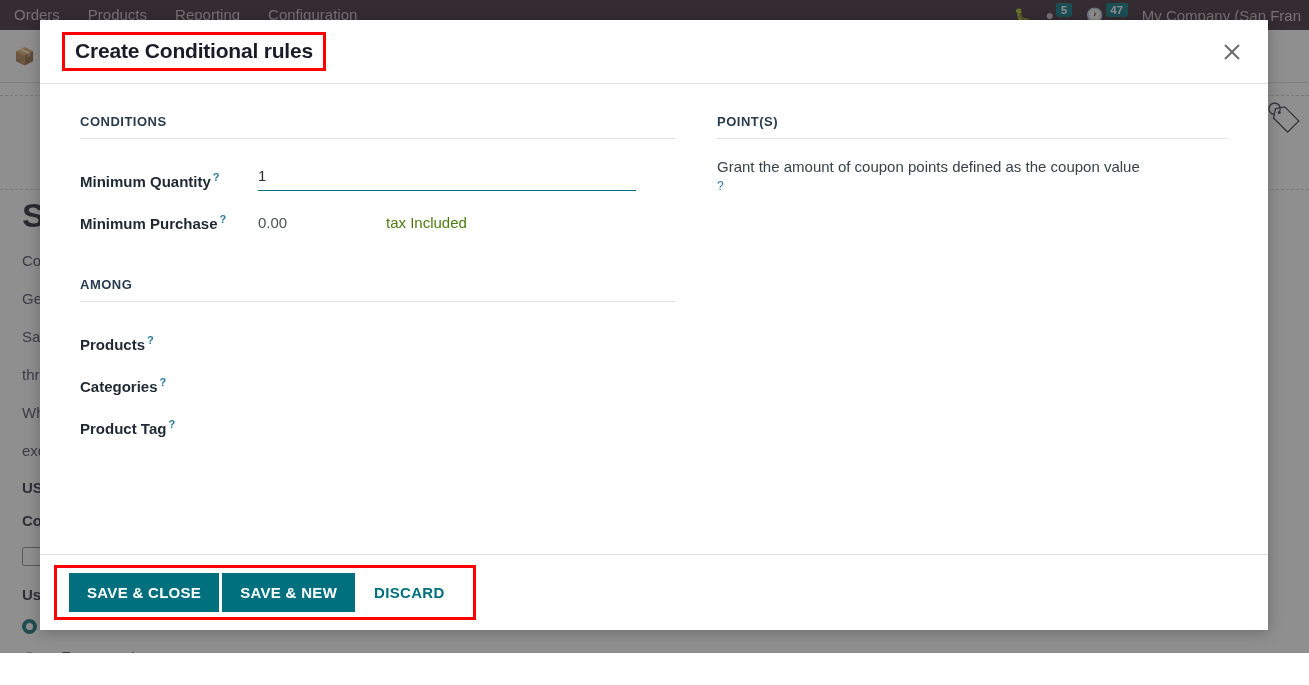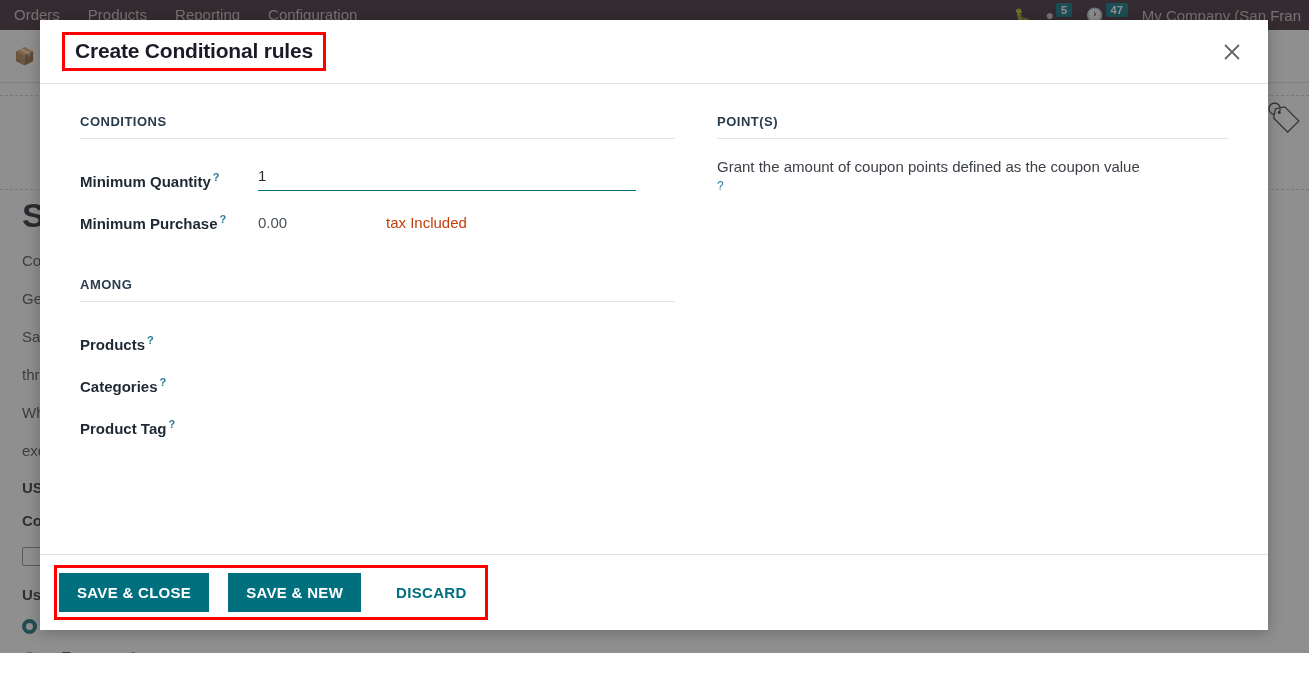--- a/index.html
+++ b/index.html
@@ -294,21 +294,21 @@
     width: 378px;
     padding: 0 0 6px 0;
     background: transparent;
     display: block;
     caret-color: #2b2b38;
   }
   .input-wrap { padding-top: 6px; }
 
   .mono-pair { display: flex; align-items: baseline; }
   .mono-val { width: 128px; flex: 0 0 128px; color: #4b5158; }
-  .mono-tax { color: #c2410c; }
+  .mono-tax { color: #4d7c0f; }
 
   .section-gap { height: 38px; }
 
   .domain-match { font-size: 15px; color: #3c4149; }
   .domain-match b { font-weight: bold; color: #2b2b38; }
 
   .domain-actions {
     display: flex;
     align-items: center;
     gap: 12px;
@@ -365,24 +365,24 @@
     flex: 0 0 76px;
     height: 76px;
     border-top: 1px solid #e0e0e0;
     display: flex;
     align-items: center;
     padding-left: 14px;
     box-sizing: border-box;
   }
   .footer-annot {
     border: 3px solid #ff0000;
-    padding: 5px 2px;
+    padding: 5px 12px;
     display: inline-flex;
     align-items: center;
-    gap: 16px;
+    gap: 0;
   }
   .btn-footer {
     background: #00707f;
     color: #ffffff;
     border: none;
     font-family: "Liberation Sans", sans-serif;
     font-size: 15px;
     font-weight: bold;
     letter-spacing: 0.3px;
     padding: 11px 18px;

